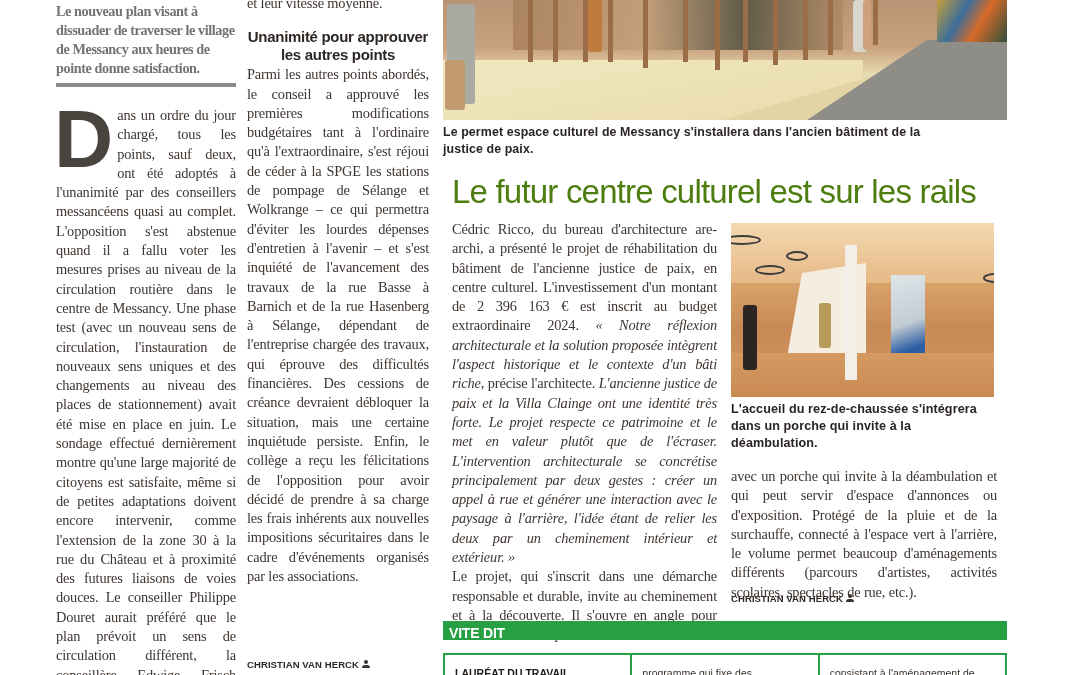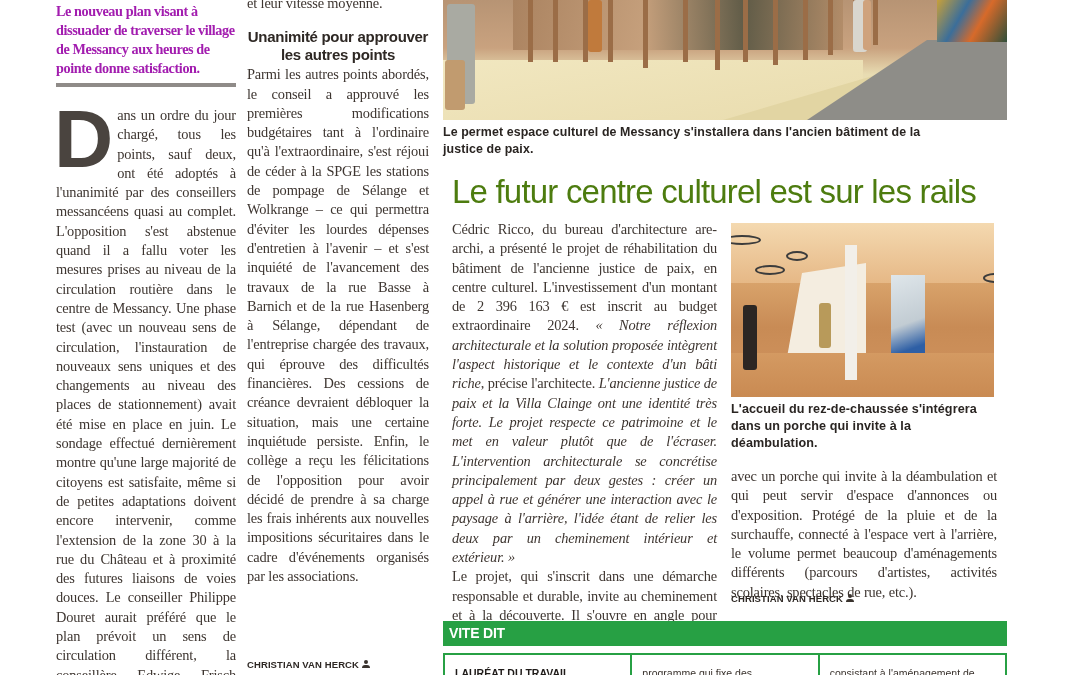--- a/index.html
+++ b/index.html
@@ -7,21 +7,21 @@
     width:1080px; height:675px; overflow:hidden; background:#ffffff;
     position:relative; color:#3a332e;
     font-family:"Liberation Serif", "DejaVu Serif", serif;
   }
   .abs { position:absolute; }
   .serif { font-family:"Liberation Serif", "DejaVu Serif", serif; }
 
   
   #lede {
     left:56px; top:2px; width:185px;
-    font-size:14.2px; line-height:19px; font-weight:bold; color:#a21caf;
+    font-size:14.2px; line-height:19px; font-weight:bold; color:#737373;
     letter-spacing:-0.4px;
   }
   #lede-rule { left:56px; top:83px; width:180px; height:4px; background:#8f8b88; }
   .col { font-size:14.4px; line-height:19.3px; text-align:justify; color:#3d3530; hyphens:manual; letter-spacing:-0.15px; }
   #col1 { left:56px; top:106px; width:180px; }
   #dropcap {
     float:left; font-family:"Liberation Sans","DejaVu Sans",sans-serif; font-weight:bold;
     font-size:82px; line-height:64px; height:66px; color:#4a443f; margin:1px 6px 0 -2px;
     letter-spacing:-2px;
   }
@@ -87,21 +87,21 @@
   #photo-int .person { position:absolute; background:#2c2623; border-radius:3px; }
 
   #caption-int {
     left:731px; top:401px; width:265px;
     font-family:"Liberation Sans","DejaVu Sans",sans-serif; font-weight:bold;
     font-size:12.6px; line-height:17px; color:#2a2522; letter-spacing:0.1px;
   }
 
   
   #vite-bar {
-    left:443px; top:621px; width:564px; height:25px; background:#27a044;
+    left:443px; top:621px; width:564px; height:19px; background:#27a044;
     color:#ffffff; font-family:"Liberation Sans","DejaVu Sans",sans-serif; font-weight:bold;
     font-size:14px; line-height:25px; padding-left:6px; box-sizing:border-box; letter-spacing:-0.2px;
   }
   #vite-boxes { left:443px; top:653px; width:564px; height:30px; display:flex; }
   .vbox {
     flex:1; border:2px solid #27a044; border-bottom:none; margin-right:-2px; box-sizing:border-box;
     font-family:"Liberation Sans","DejaVu Sans",sans-serif; font-size:10.5px; color:#3a332e;
     padding:12px 0 0 10px; white-space:nowrap; overflow:hidden;
   }
   .vbox:last-child { margin-right:0; }

